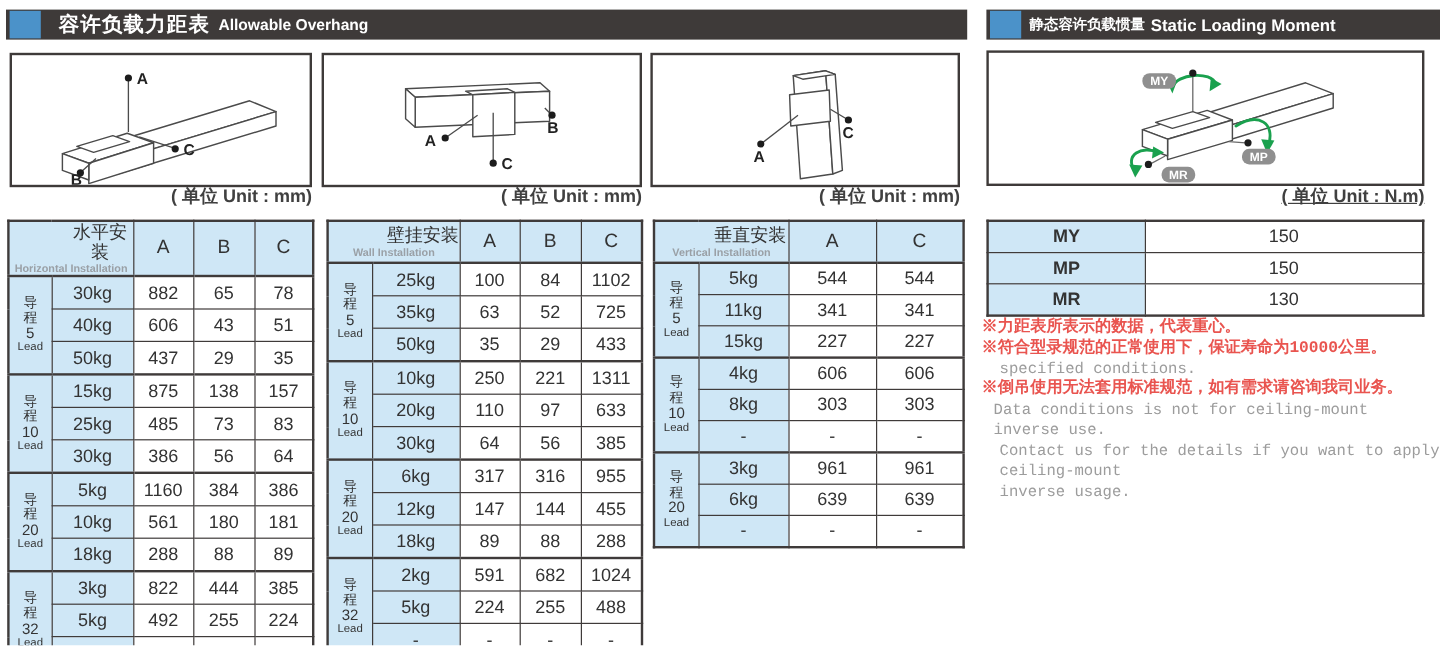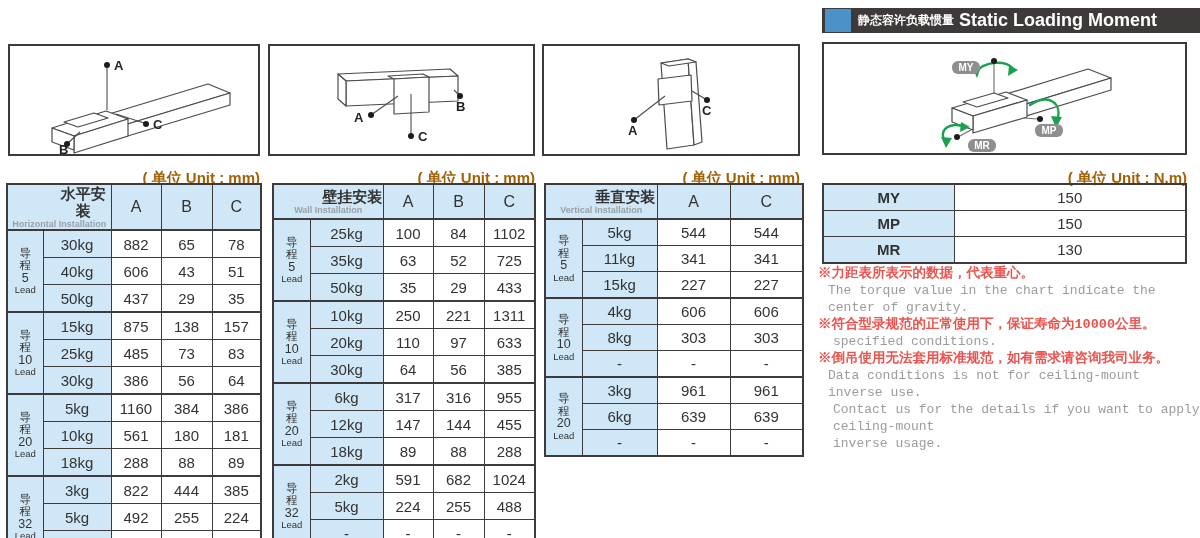--- a/index.html
+++ b/index.html
@@ -8,49 +8,49 @@
 
   
   .hdr{position:absolute;top:8px;height:25px;background:#3e3a39;
        display:flex;align-items:center;box-sizing:border-box;}
   #hdr-left{left:5px;width:801px;padding-left:44px;}
   #hdr-right{left:822px;width:378px;padding-left:36px;}
   .accent{position:absolute;left:3px;top:1px;width:26px;height:23px;background:#4b92c9;}
   .tz{color:#fff;font-weight:bold;font-size:17px;letter-spacing:1px;white-space:nowrap;}
   .te{color:#fff;font-weight:bold;font-size:13px;margin-left:7px;white-space:nowrap;}
   #hdr-right .tz{font-size:12px;letter-spacing:0;}
-  #hdr-right .te{font-size:18px;margin-left:5px;}
+  #hdr-right .te{font-size:14px;margin-left:5px;}
 
   
   .dbox{position:absolute;top:44px;height:112px;border:2px solid #3e3a39;
         box-sizing:border-box;background:#fff;}
   #dbox1{left:8px;width:252px;}
   #dbox2{left:268px;width:267px;}
   #dbox3{left:542px;width:258px;}
   #dbox4{left:822px;top:42px;width:365px;height:113px;}
 
-  .unit{position:absolute;top:169px;height:20px;font-size:15px;font-weight:bold;
-        color:#a16207;text-align:right;}
+  .unit{position:absolute;top:154px;height:20px;font-size:15px;font-weight:bold;
+        color:#404040;text-align:right;}
   #unit1{left:8px;width:252px;}
   #unit2{left:268px;width:267px;}
   #unit3{left:542px;width:258px;}
   #unit4{left:822px;width:365px;text-decoration:underline;}
 
   
   .tmount{position:absolute;top:183px;}
   #t-horizontal{left:6px;width:254px;}
   #t-wall{left:272px;width:262px;}
   #t-vertical{left:544px;width:258px;}
 
   table.ltab{border-collapse:collapse;width:100%;table-layout:fixed;
              border:2px solid #3f3b3a;}
   .ltab th,.ltab td{border:1px solid #3f3b3a;text-align:center;
              vertical-align:middle;padding:0;color:#333;}
   .ltab thead th{background:#cfe7f6;height:33px;}
-  .name-cell .nz{font-size:15px;font-weight:bold;color:#333;line-height:17px;padding-left:48px;}
+  .name-cell .nz{font-size:15px;font-weight:normal;color:#333;line-height:17px;padding-left:48px;}
   .name-cell .ne{font-size:9px;color:#9aa0a6;line-height:10px;}
   .col-h{font-size:16px;font-weight:normal;}
   .ltab td{height:26px;font-size:15px;}
   #t-vertical td{height:25px;}
   .lead-cell,.weight-cell{background:#cfe7f6;}
   .lead-wrap{display:flex;flex-direction:column;align-items:center;
              justify-content:center;line-height:1.08;}
   .lw{font-size:11.5px;color:#333;}
   .ln{font-size:12.5px;color:#333;}
   .ls{font-size:9.5px;color:#333;}
@@ -72,20 +72,25 @@
 
   .diag{display:block;}
   .ptlabel{font-size:13px;font-weight:bold;fill:#222;}
   .pilltext{font-size:10px;font-weight:bold;fill:#fff;}
 </style>
 </head>
 <body>
 
 <div class="page">
 
+  <div class="hdr" id="hdr-left">
+    <div class="accent"></div>
+    <span class="tz">容许负载力距表</span>
+    <span class="te">Allowable Overhang</span>
+  </div>
 
   <div class="hdr" id="hdr-right">
     <div class="accent"></div>
     <span class="tz">静态容许负载惯量</span>
     <span class="te">Static Loading Moment</span>
   </div>
 
   <div class="dbox" id="dbox1">
     <svg class="diag" width="248" height="108" viewBox="0 0 248 108">
       <g fill="#fff" stroke="#4b4b4b" stroke-width="1.2" stroke-linejoin="round">
@@ -575,21 +580,20 @@
             <td class="mlabel">MR</td>
             <td class="mvalue">130</td>
           </tr>
         </tbody>
       </table>
     </div>
 
   <div class="notes" id="notes">
       <div class="note">
         <div class="note-zh">※力距表所表示的数据，代表重心。</div>
-        <div class="note-en">The torque value in the chart indicate the center of gravity.</div>
       </div>
       <div class="note">
         <div class="note-zh">※符合型录规范的正常使用下，保证寿命为10000公里。</div>
         <div class="note-en cont">specified conditions.</div>
       </div>
       <div class="note">
         <div class="note-zh">※倒吊使用无法套用标准规范，如有需求请咨询我司业务。</div>
         <div class="note-en">Data conditions is not for ceiling-mount inverse use.</div>
         <div class="note-en cont">Contact us for the details if you want to apply ceiling-mount</div>
         <div class="note-en cont">inverse usage.</div>

